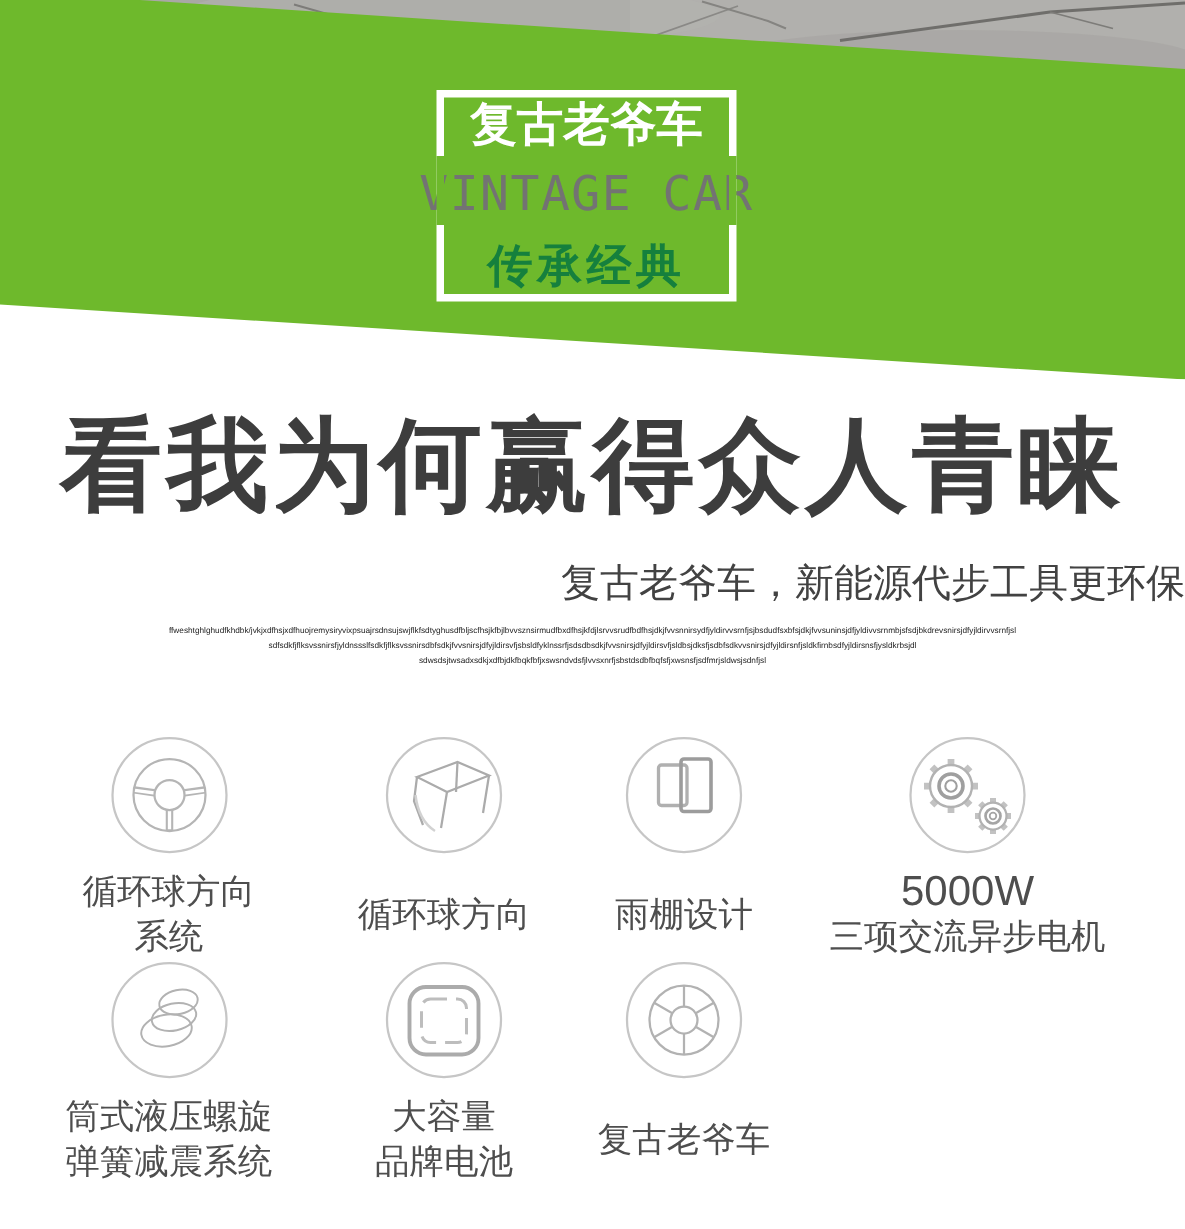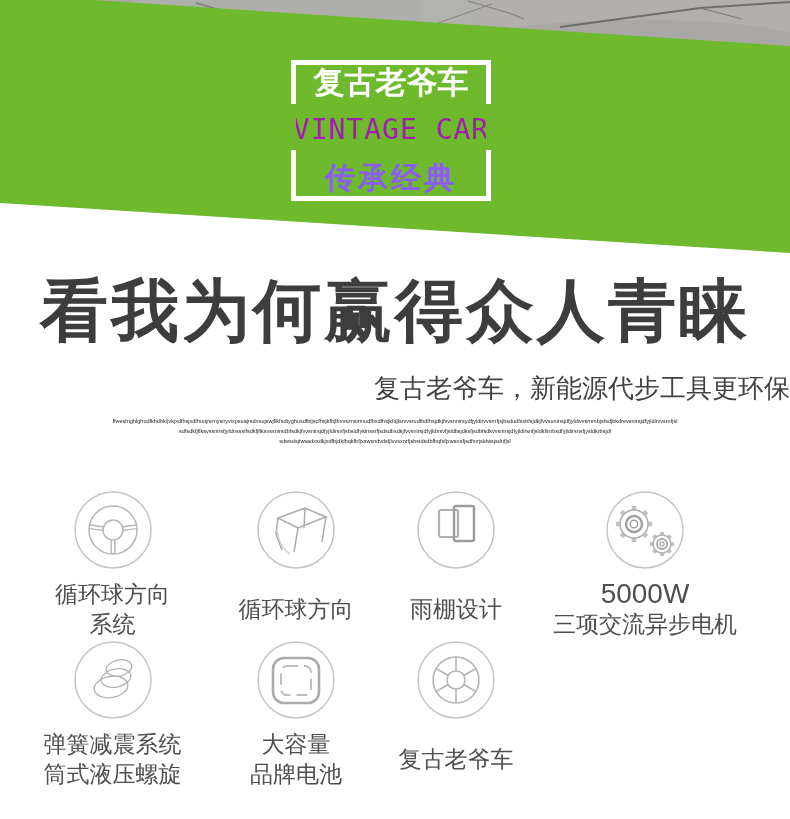--- a/index.html
+++ b/index.html
@@ -10,23 +10,23 @@
   .hero{position:relative;width:790px;height:253px;}
   .texture{position:absolute;top:0;left:0;display:block;}
   .green-band{position:absolute;top:0;left:0;width:790px;height:253px;background:#6eb92c;
     clip-path:polygon(0 0,93px 0,790px 46px,790px 253px,0 203px);}
   .badge{position:absolute;left:291px;top:60px;width:200px;height:141px;border:5px solid #fff;
     box-sizing:border-box;display:flex;flex-direction:column;align-items:center;justify-content:center;gap:14px;}
   .badge::before,.badge::after{content:"";position:absolute;width:5px;height:46px;top:39px;background:#6eb92c;}
   .badge::before{left:-5px;}
   .badge::after{right:-5px;}
   .badge-title{font-size:31px;font-weight:bold;color:#fff;line-height:35px;white-space:nowrap;}
-  .badge-sub{font-family:"DejaVu Sans Mono","Liberation Mono",monospace;font-size:28px;color:#a21caf;
+  .badge-sub{font-family:"DejaVu Sans Mono","Liberation Mono",monospace;font-size:32px;color:#737373;
     line-height:31px;letter-spacing:1px;white-space:nowrap;}
-  .badge-tag{font-size:30px;font-weight:bold;color:#8b5cf6;line-height:38px;letter-spacing:3px;white-space:nowrap;}
+  .badge-tag{font-size:30px;font-weight:bold;color:#15803d;line-height:38px;letter-spacing:3px;white-space:nowrap;}
 
   
   .main-title{margin:20px 0 0;text-align:center;font-size:68px;font-weight:600;color:#3d3d3d;
     letter-spacing:3px;line-height:74px;white-space:nowrap;}
   .sub-title{margin:24px 0 0;text-align:right;font-size:26px;color:#424242;white-space:nowrap;}
   .fineprint{margin-top:10px;text-align:center;color:#1c1c1c;}
   .fineprint .fp-line{font-size:5.5px;line-height:10px;white-space:nowrap;overflow:hidden;letter-spacing:0;}
 
   
   .features{width:745px;margin:44px 0 0;display:grid;grid-template-columns:225px 142px 178px 200px;}
@@ -163,22 +163,22 @@
     <div class="feat">
       <svg viewBox="0 0 80 80">
         <circle cx="40" cy="40" r="38" fill="none" stroke="#c6c6c6" stroke-width="1.5"></circle>
         <g fill="none" stroke="#b2b2b2" stroke-width="1.3">
           <ellipse cx="46" cy="28" rx="13" ry="8" transform="rotate(-12 46 28)"></ellipse>
           <ellipse cx="43" cy="38" rx="15" ry="9" transform="rotate(-12 43 38)"></ellipse>
           <ellipse cx="38" cy="47" rx="17" ry="10.5" transform="rotate(-10 38 47)"></ellipse>
         </g>
       </svg>
       <div class="feat-labels">
+        <div class="feat-line">筒式液压螺旋</div>
         <div class="feat-line">弹簧减震系统</div>
-        <div class="feat-line">筒式液压螺旋</div>
       </div>
     </div>
 
 
     <div class="feat">
       <svg viewBox="0 0 80 80">
         <circle cx="40" cy="40" r="38" fill="none" stroke="#c6c6c6" stroke-width="1.5"></circle>
         <rect x="17" y="18" width="46" height="45" rx="11" fill="none" stroke="#ababab" stroke-width="2.6"></rect>
         <rect x="25" y="26" width="30" height="29" rx="6" fill="none" stroke="#bdbdbd" stroke-width="2" stroke-dasharray="11 6"></rect>
       </svg>

